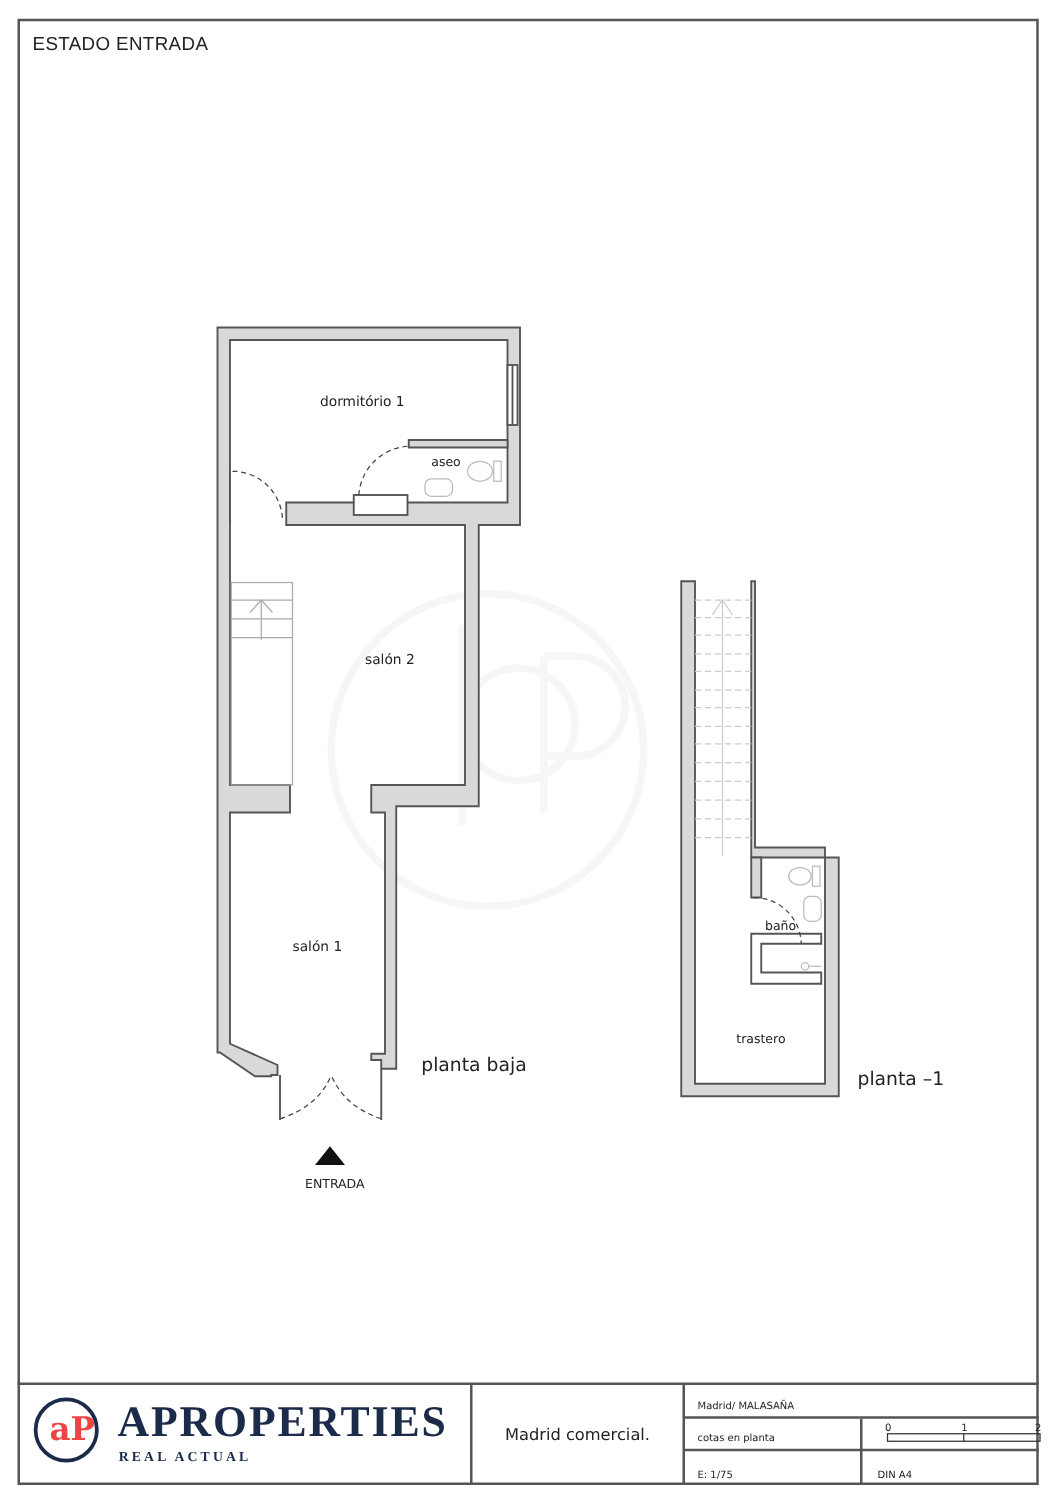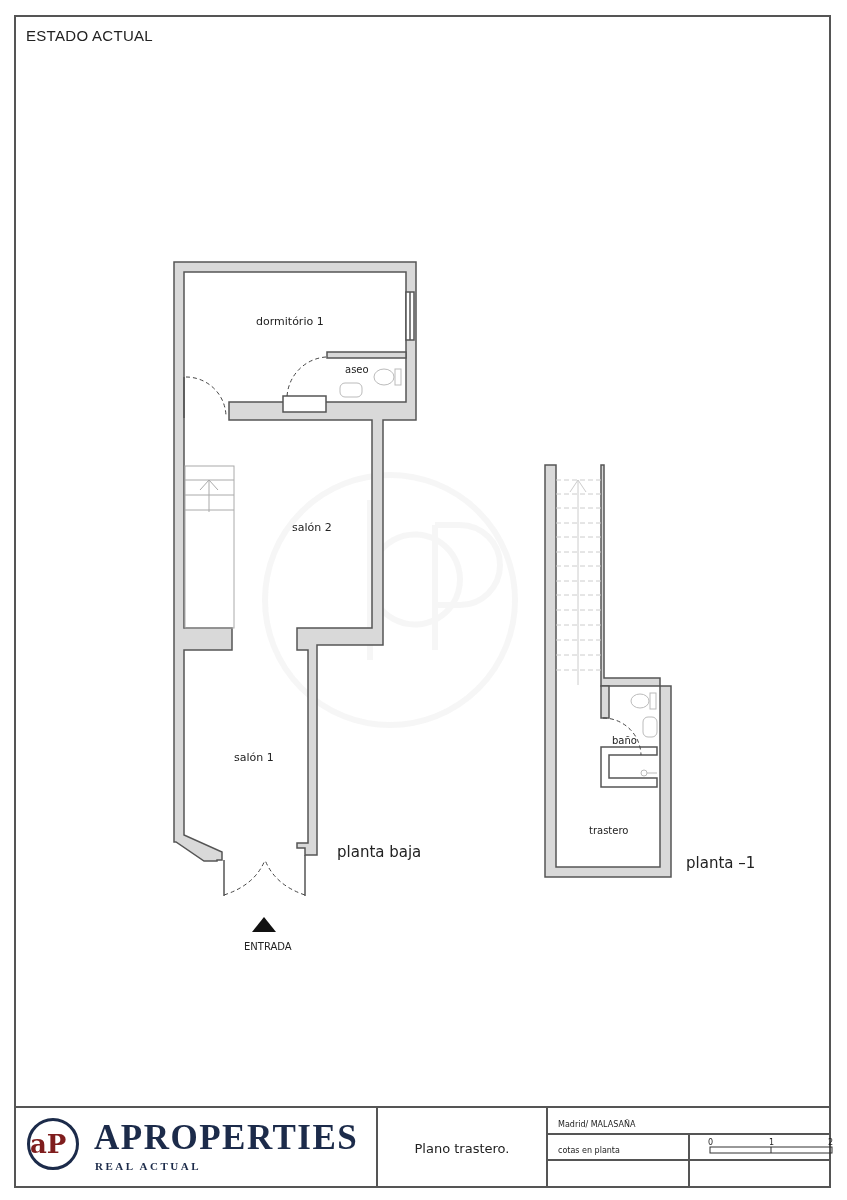--- a/index.html
+++ b/index.html
@@ -10,22 +10,22 @@
   .sheet-title { position: absolute; left: 26px; top: 27px; font-size: 15px;
                  letter-spacing: 0.3px; color: #222; }
   svg.plan { position: absolute; left: 0; top: 0; }
   .lbl { font-family: "DejaVu Sans", sans-serif; fill: #222; }
   .titleblock { position: absolute; left: 14px; top: 1106px; width: 817px; height: 82px;
                 border-top: 2px solid #555; box-sizing: border-box; }
   .tb-logo { position: absolute; left: 0; top: 0; width: 364px; height: 80px;
              border-right: 2px solid #555; box-sizing: border-box; }
   .tb-logo .mark { position: absolute; left: 13px; top: 10px; width: 52px; height: 52px;
                    border: 3px solid #1c2b4a; border-radius: 50%; box-sizing: border-box;
-                   color: #7f1d1d; font-family: "DejaVu Serif", serif; font-size: 26px;
-                   font-weight: bold; text-align: left; line-height: 46px; }
+                   color: #ef4444; font-family: "DejaVu Serif", serif; font-size: 26px;
+                   font-weight: bold; text-align: right; line-height: 46px; }
   .tb-logo .brand { position: absolute; left: 80px; top: 10px; font-family: "Liberation Serif", serif;
                     font-weight: bold; font-size: 35px; color: #1c2b4a; letter-spacing: 1.5px; text-align: right; }
   .tb-logo .sub { position: absolute; left: 81px; top: 52px; font-family: "Liberation Serif", serif;
                   font-weight: bold; font-size: 11px; color: #1c2b4a; letter-spacing: 2.5px; }
   .tb-desc { position: absolute; left: 364px; top: 0; width: 170px; height: 80px;
              border-right: 2px solid #555; box-sizing: border-box; display: flex;
              align-items: center; justify-content: center; font-size: 13px; color: #222;
              font-family: "DejaVu Sans", sans-serif; }
   .tb-right { position: absolute; left: 534px; top: 0; right: 0; height: 100px; padding-left: 35px; }
   .tb-row { position: absolute; left: 0; right: 0; border-bottom: 2px solid #555; box-sizing: border-box;
@@ -35,21 +35,21 @@
   .tb-row.r2 { top: 27px; height: 26px; }
   .tb-row.r3 { top: 53px; height: 27px; border-bottom: none; }
   .tb-split { position: absolute; left: 140px; top: 27px; width: 2px; height: 53px; background: #555; }
   .tb-din { position: absolute; left: 154px; bottom: 4px; }
   .scalebar { position: absolute; left: 150px; top: 0; width: 140px; height: 26px; }
 </style>
 </head>
 <body>
 
 <div class="sheet"></div>
-<div class="sheet-title">ESTADO ACTUAL</div>
+<div class="sheet-title">ESTADO ENTRADA</div>
 
 <svg class="plan" width="847" height="1200" viewBox="0 0 847 1200">
 
   <g opacity="0.35" fill="none" stroke="#e6e6e6" stroke-width="6">
     <circle cx="390" cy="600" r="125"></circle>
     <path d="M370 500 L370 660 M370 580 a45 45 0 1 0 0 -1"></path>
     <path d="M435 525 L435 650 M435 525 h25 a40 40 0 0 1 0 80 h-25"></path>
   </g>
 
   <g fill="#d9d9d9" stroke="#555" stroke-width="1.5">
@@ -146,32 +146,36 @@
   <text class="lbl" x="589" y="834" font-size="10">trastero</text>
   <text class="lbl" x="686" y="868" font-size="15">planta –1</text>
 </svg>
 
 <div class="titleblock">
   <div class="tb-logo">
     <div class="mark">aP</div>
     <div class="brand">APROPERTIES</div>
     <div class="sub">REAL ACTUAL</div>
   </div>
-  <div class="tb-desc">Plano trastero.</div>
+  <div class="tb-desc">Madrid comercial.</div>
   <div class="tb-right">
     <div class="tb-row r1">
       <span class="txt">Madrid/ MALASAÑA</span>
     </div>
     <div class="tb-row r2">
       <span class="txt">cotas en planta</span>
       <div class="scalebar">
         <svg width="140" height="26" viewBox="0 0 140 26">
           <rect x="12" y="12" width="122" height="6" fill="none" stroke="#333" stroke-width="1"></rect>
           <line x1="73" y1="12" x2="73" y2="18" stroke="#333"></line>
           <text x="10" y="10" font-size="8" font-family="DejaVu Sans, sans-serif" fill="#222">0</text>
           <text x="71" y="10" font-size="8" font-family="DejaVu Sans, sans-serif" fill="#222">1</text>
           <text x="130" y="10" font-size="8" font-family="DejaVu Sans, sans-serif" fill="#222">2</text>
         </svg>
       </div>
     </div>
+    <div class="tb-row r3">
+      <span class="txt">E: 1/75</span>
+      <span class="tb-din">DIN A4</span>
+    </div>
     <div class="tb-split"></div>
   </div>
 </div>
 
 </body></html>

